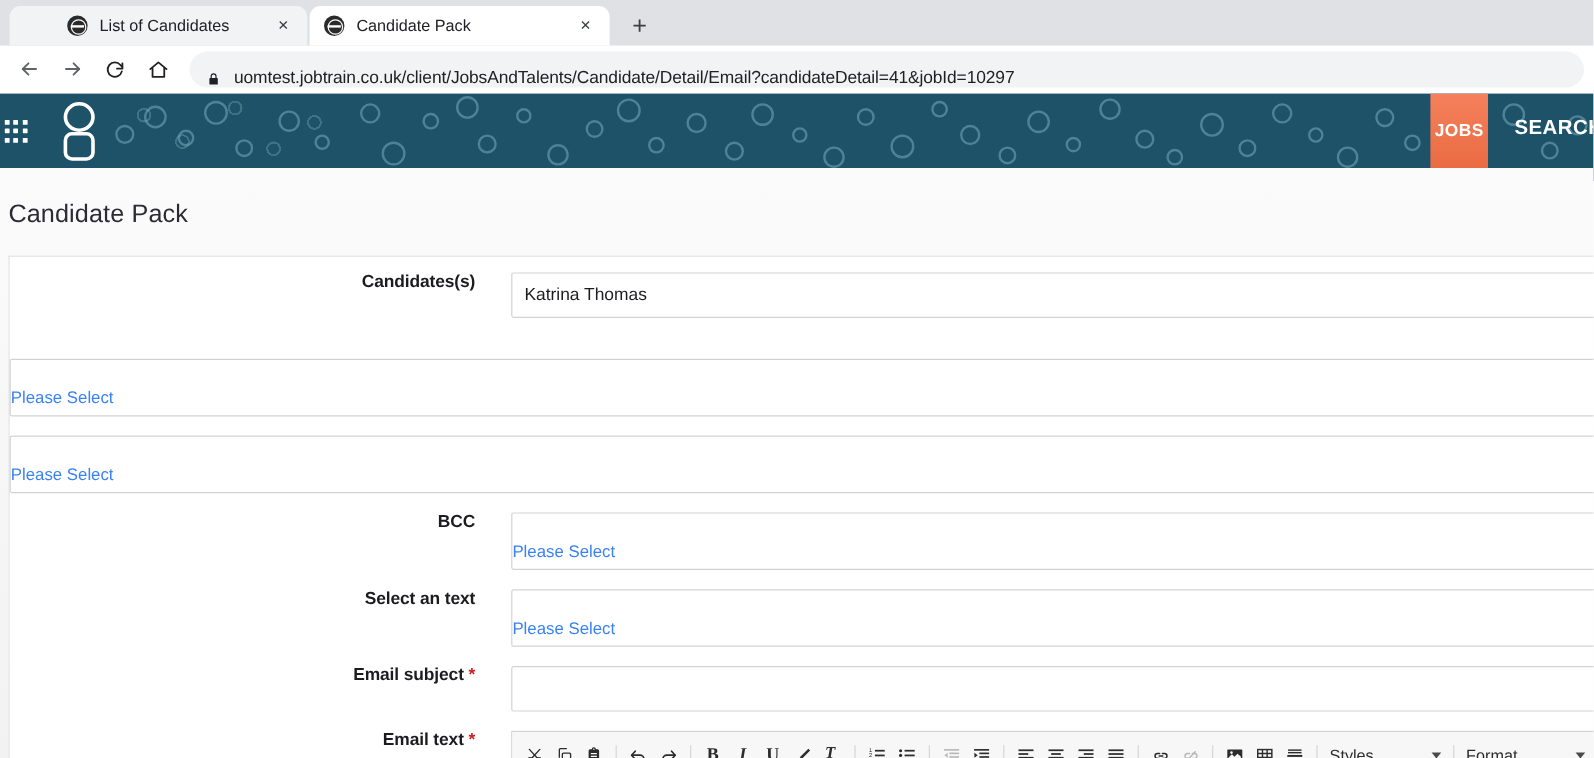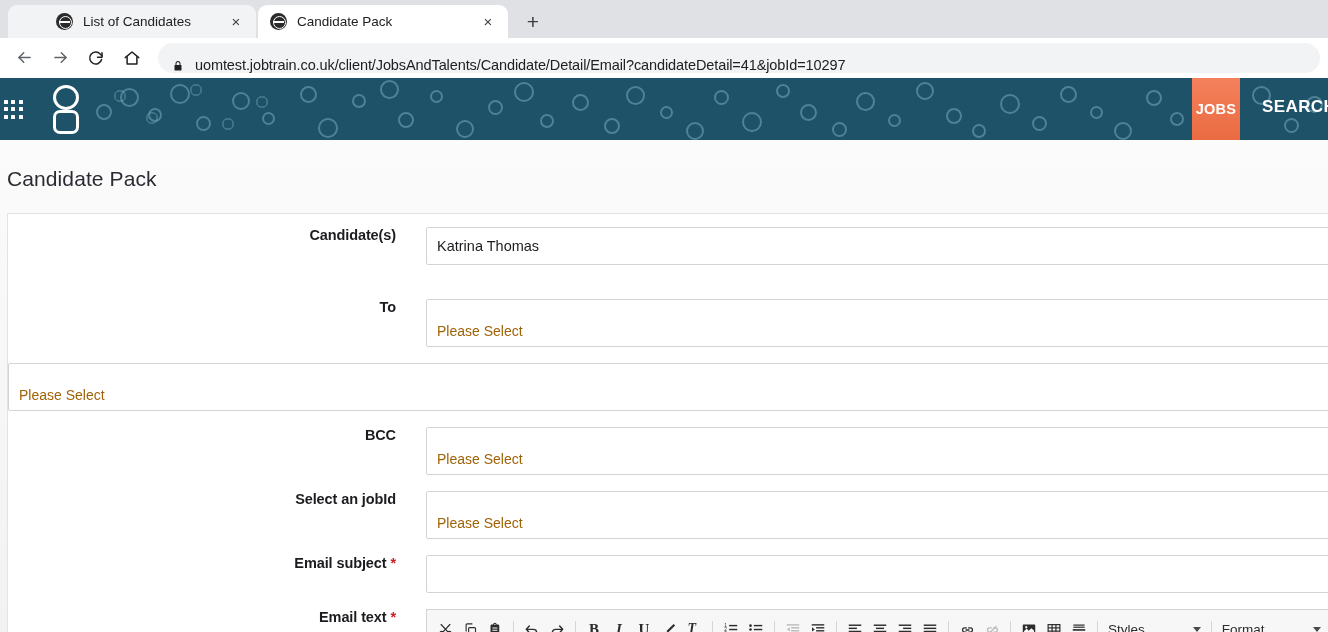--- a/index.html
+++ b/index.html
@@ -180,22 +180,22 @@
   }
   .multibox {
     height: 48px;
     border: 1px solid #d3d3d3;
     border-radius: 2px;
     background:#fff;
     position: relative;
     width: calc(100% + 40px);
   }
   .multibox .ph {
-    position:absolute; left:10px; bottom:7px;
-    font-size: 14px; color:#a16207;
+    position:absolute; left:0; bottom:7px;
+    font-size: 14px; color:#3b82f6;
   }
 
   
   .ckwrap { width: calc(100% + 40px); border:1px solid #d3d3d3; background:#fff; }
   .cktoolbar {
     background:#f7f7f7;
     border-bottom:1px solid #e0e0e0;
     height: 40px;
     display:flex; align-items:center;
     padding: 0 6px;
@@ -346,30 +346,29 @@
     <div class="search-word">SEARCH</div>
   </div>
 
   <div class="page-body">
     <div class="page-title">Candidate Pack</div>
 
     <div class="card">
       <div class="form">
 
         <div class="frow">
-          <div class="flabel">Candidate(s)</div>
+          <div class="flabel">Candidates(s)</div>
           <div class="fctl">
             <div class="txtbox">Katrina Thomas</div>
           </div>
         </div>
 
         <div class="gap-lg"></div>
 
         <div class="frow">
-          <div class="flabel">To</div>
           <div class="fctl">
             <div class="multibox">
               <span class="ph">Please Select</span>
             </div>
           </div>
         </div>
 
         <div class="gap-sm"></div>
 
         <div class="frow">
@@ -387,21 +386,21 @@
           <div class="fctl">
             <div class="multibox">
               <span class="ph">Please Select</span>
             </div>
           </div>
         </div>
 
         <div class="gap-sm"></div>
 
         <div class="frow">
-          <div class="flabel">Select an jobId</div>
+          <div class="flabel">Select an text</div>
           <div class="fctl">
             <div class="multibox">
               <span class="ph">Please Select</span>
             </div>
           </div>
         </div>
 
         <div class="gap-sm"></div>
 
         <div class="frow">

